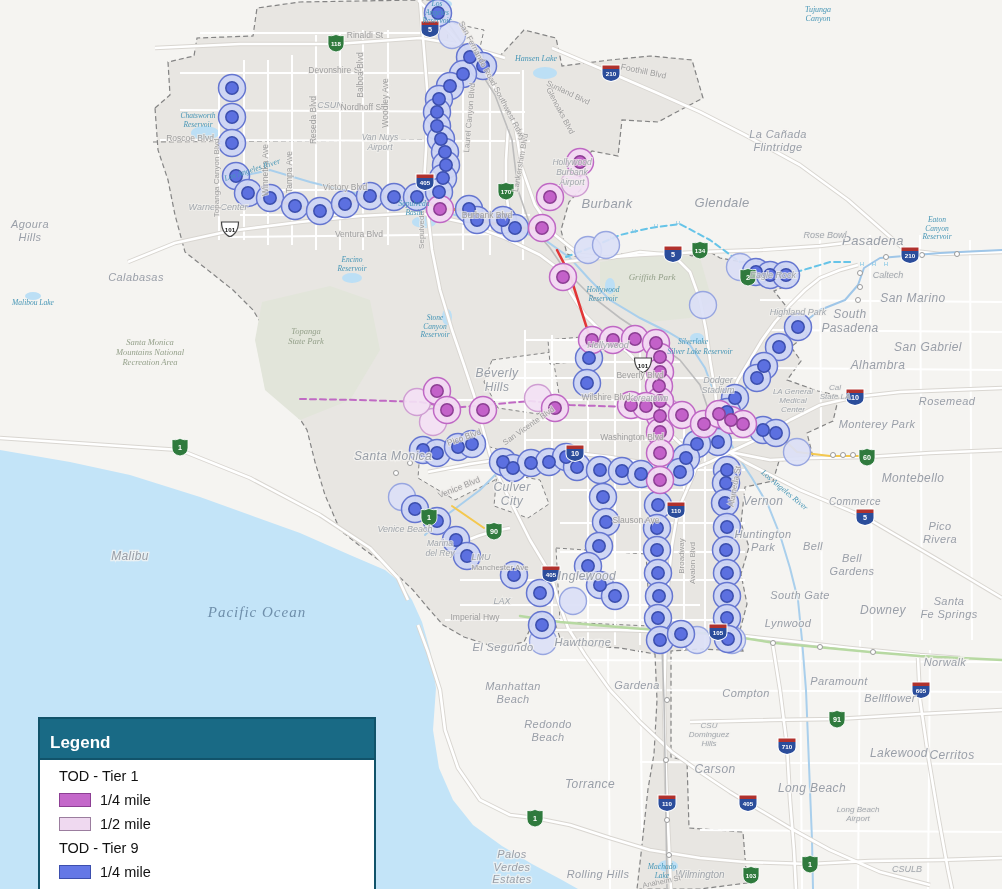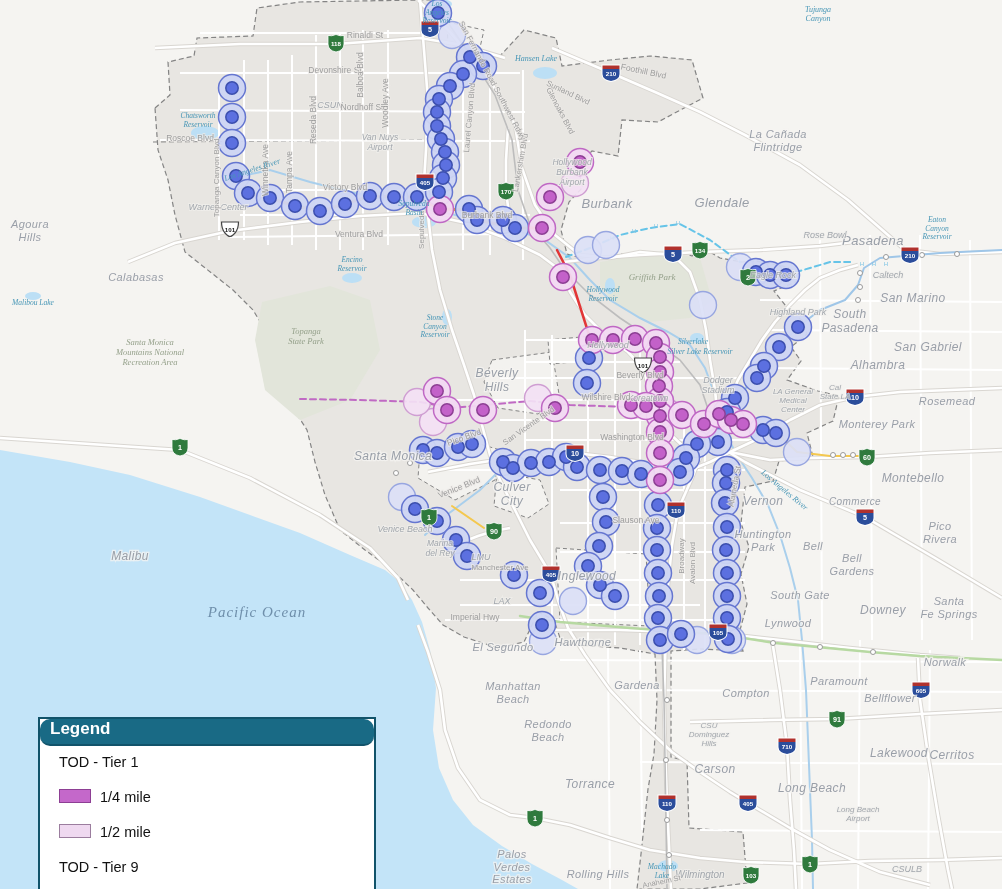--- a/index.html
+++ b/index.html
@@ -6,24 +6,24 @@
   .stage{position:relative;width:1002px;height:889px;overflow:hidden;background:#f5f4f1;font-family:"Liberation Sans",sans-serif;}
   svg{position:absolute;inset:0;}
   text{font-family:"Liberation Sans",sans-serif;}
   .lbl-city{fill:#999fa8;font-style:italic;paint-order:stroke;stroke:#f5f4f1;stroke-width:2.5px;stroke-opacity:.75;letter-spacing:.4px;}
   .lbl-poi{fill:#a2a7ad;font-style:italic;paint-order:stroke;stroke:#f1f0ed;stroke-width:2px;stroke-opacity:.7;}
   .lbl-street{fill:#9e9e9e;paint-order:stroke;stroke:#eceae7;stroke-width:2px;stroke-opacity:.7;}
   .lbl-water{fill:#4796b6;font-style:italic;font-family:"Liberation Serif",serif;}
   .lbl-ocean{fill:#6f8fab;font-style:italic;font-family:"Liberation Serif",serif;letter-spacing:1px;}
   .lbl-park{fill:#95a18b;font-style:italic;font-family:"Liberation Serif",serif;}
   .legend{position:absolute;left:38px;top:717px;width:338px;height:180px;background:#fff;border:2px solid #11536a;box-sizing:border-box;}
-  .legend-header{background:#196a85;color:#fff;font-weight:bold;font-size:17px;padding:0 10px 5px;border-bottom:2px solid #11536a;border-radius:10px;}
+  .legend-header{background:#196a85;color:#fff;font-weight:bold;font-size:17px;padding:14px 10px 5px;border-bottom:2px solid #11536a;}
   .legend-body{padding:6px 19px;font-size:14.5px;color:#111;}
   .lg-group{margin:2px 0 3px;}
-  .lg-row{display:flex;align-items:flex-start;margin:19px 0;}
+  .lg-row{display:flex;align-items:center;margin:8px 0;}
   .lg-sw{display:inline-block;width:32px;height:14px;border:1px solid #666;margin-right:9px;box-sizing:border-box;}
 </style>
 </head>
 <body>
 
 <div class="stage">
   <svg id="map" width="1002" height="889" viewBox="0 0 1002 889">
       <rect x="0" y="0" width="1002" height="889" fill="#f5f4f1"></rect>
       <path d="M155,108 L170,95 L168,62 L194,56 L197,38 L253,36 L257,8 L300,2 L418,0 L432,0 L446,22 L467,45 L500,56 L524,30 L556,38 L562,66 L610,60 L650,56 L692,60 L703,98 L658,122 L622,120 L618,156 L592,151 L577,166 L583,187 L569,202 L561,230 L567,254 L590,261 L622,254 L648,259 L674,249 L692,256 L705,249 L720,258 L742,262 L756,261 L788,267 L798,281 L774,291 L789,310 L803,321 L807,334 L791,347 L801,361 L787,380 L818,391 L839,396 L833,421 L807,433 L813,457 L779,461 L773,481 L745,487 L741,523 L749,547 L741,574 L747,604 L739,634 L743,651 L700,649 L671,651 L671,757 L687,761 L689,828 L743,832 L747,883 L700,889 L637,889 L641,854 L648,789 L654,754 L657,700 L655,654 L620,648 L562,644 L554,620 L538,612 L524,642 L498,648 L464,637 L443,625 L428,608 L413,590 L390,568 L365,550 L340,530 L325,495 L315,462 L307,430 L280,388 L267,333 L253,310 L233,290 L185,252 L175,215 L168,180 L158,150 Z" fill="#e8e6e2" stroke="#848484" stroke-width="1.2" stroke-dasharray="5,3"></path>
       <path d="M420,450 L470,441 L500,450 L495,480 L455,500 L418,478 Z" fill="#f3f2ef" stroke="#848484" stroke-width="1" stroke-dasharray="4,3"></path>

